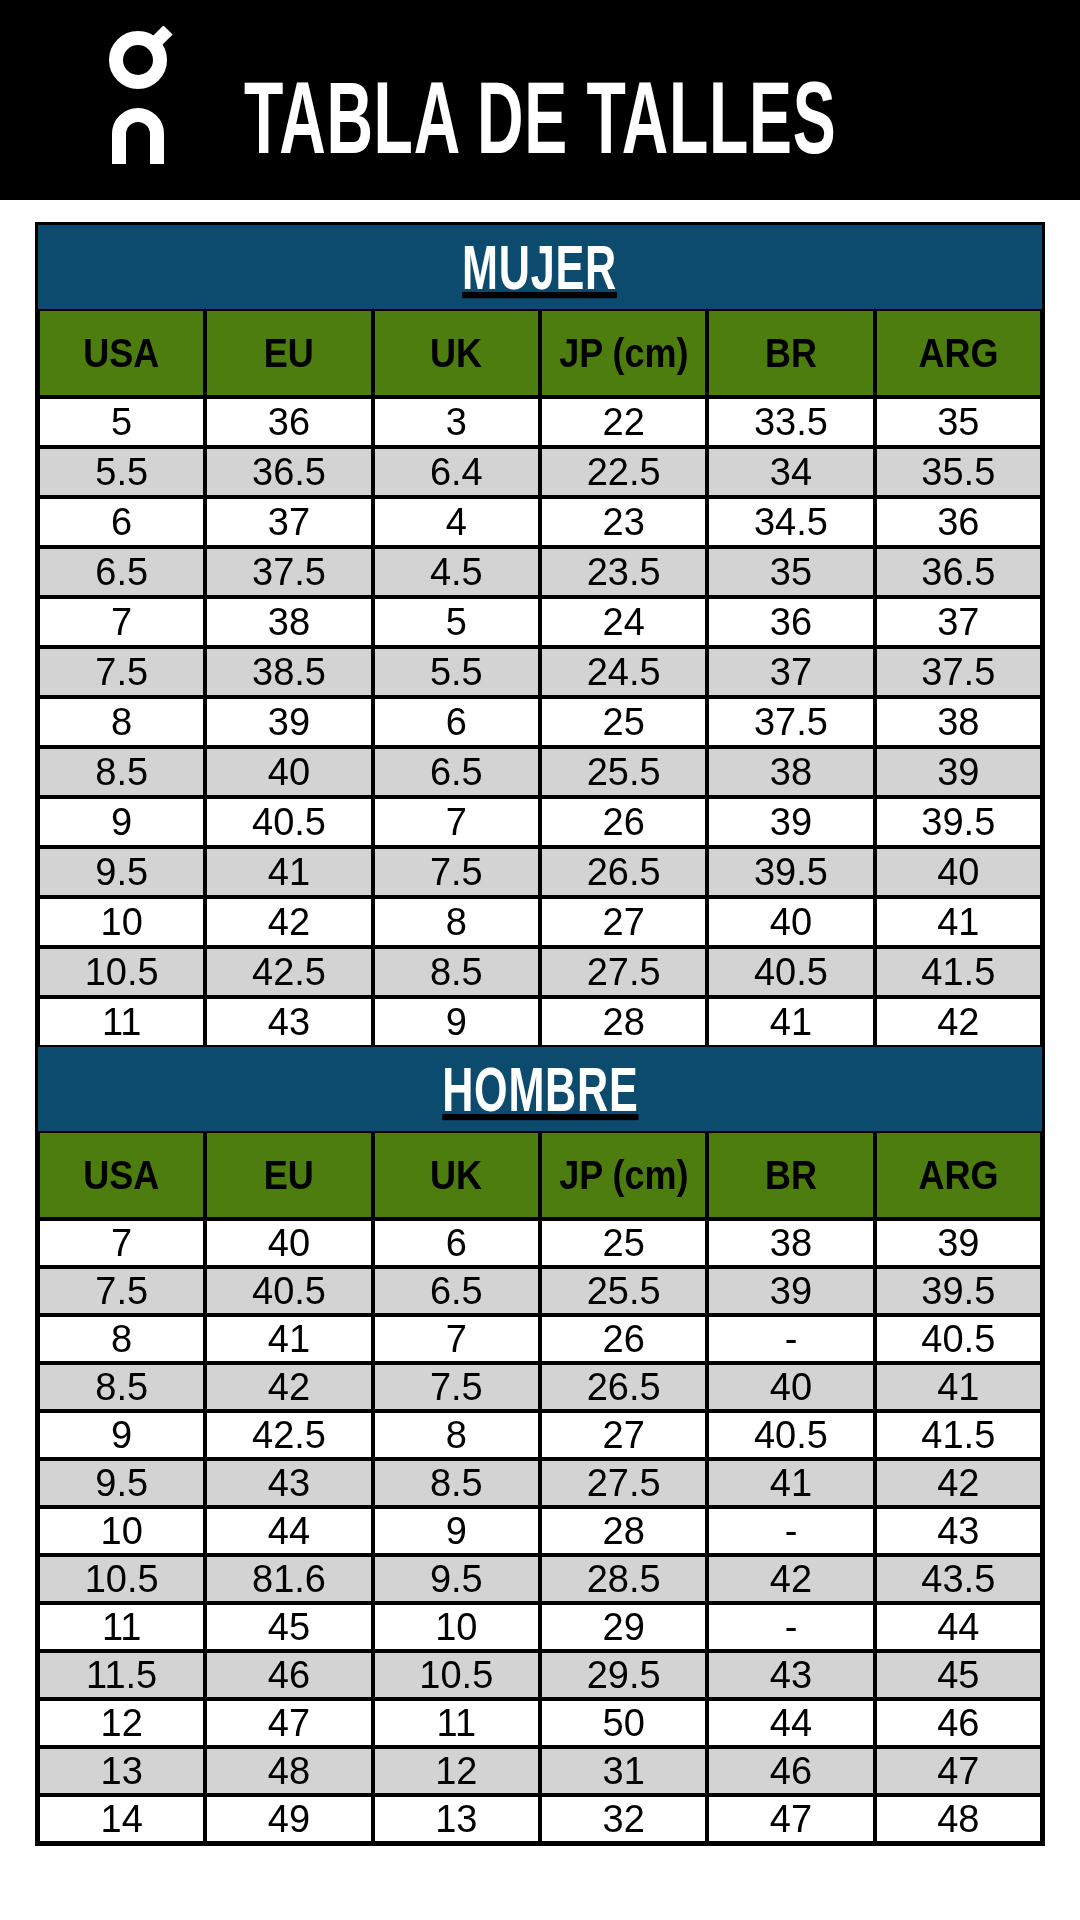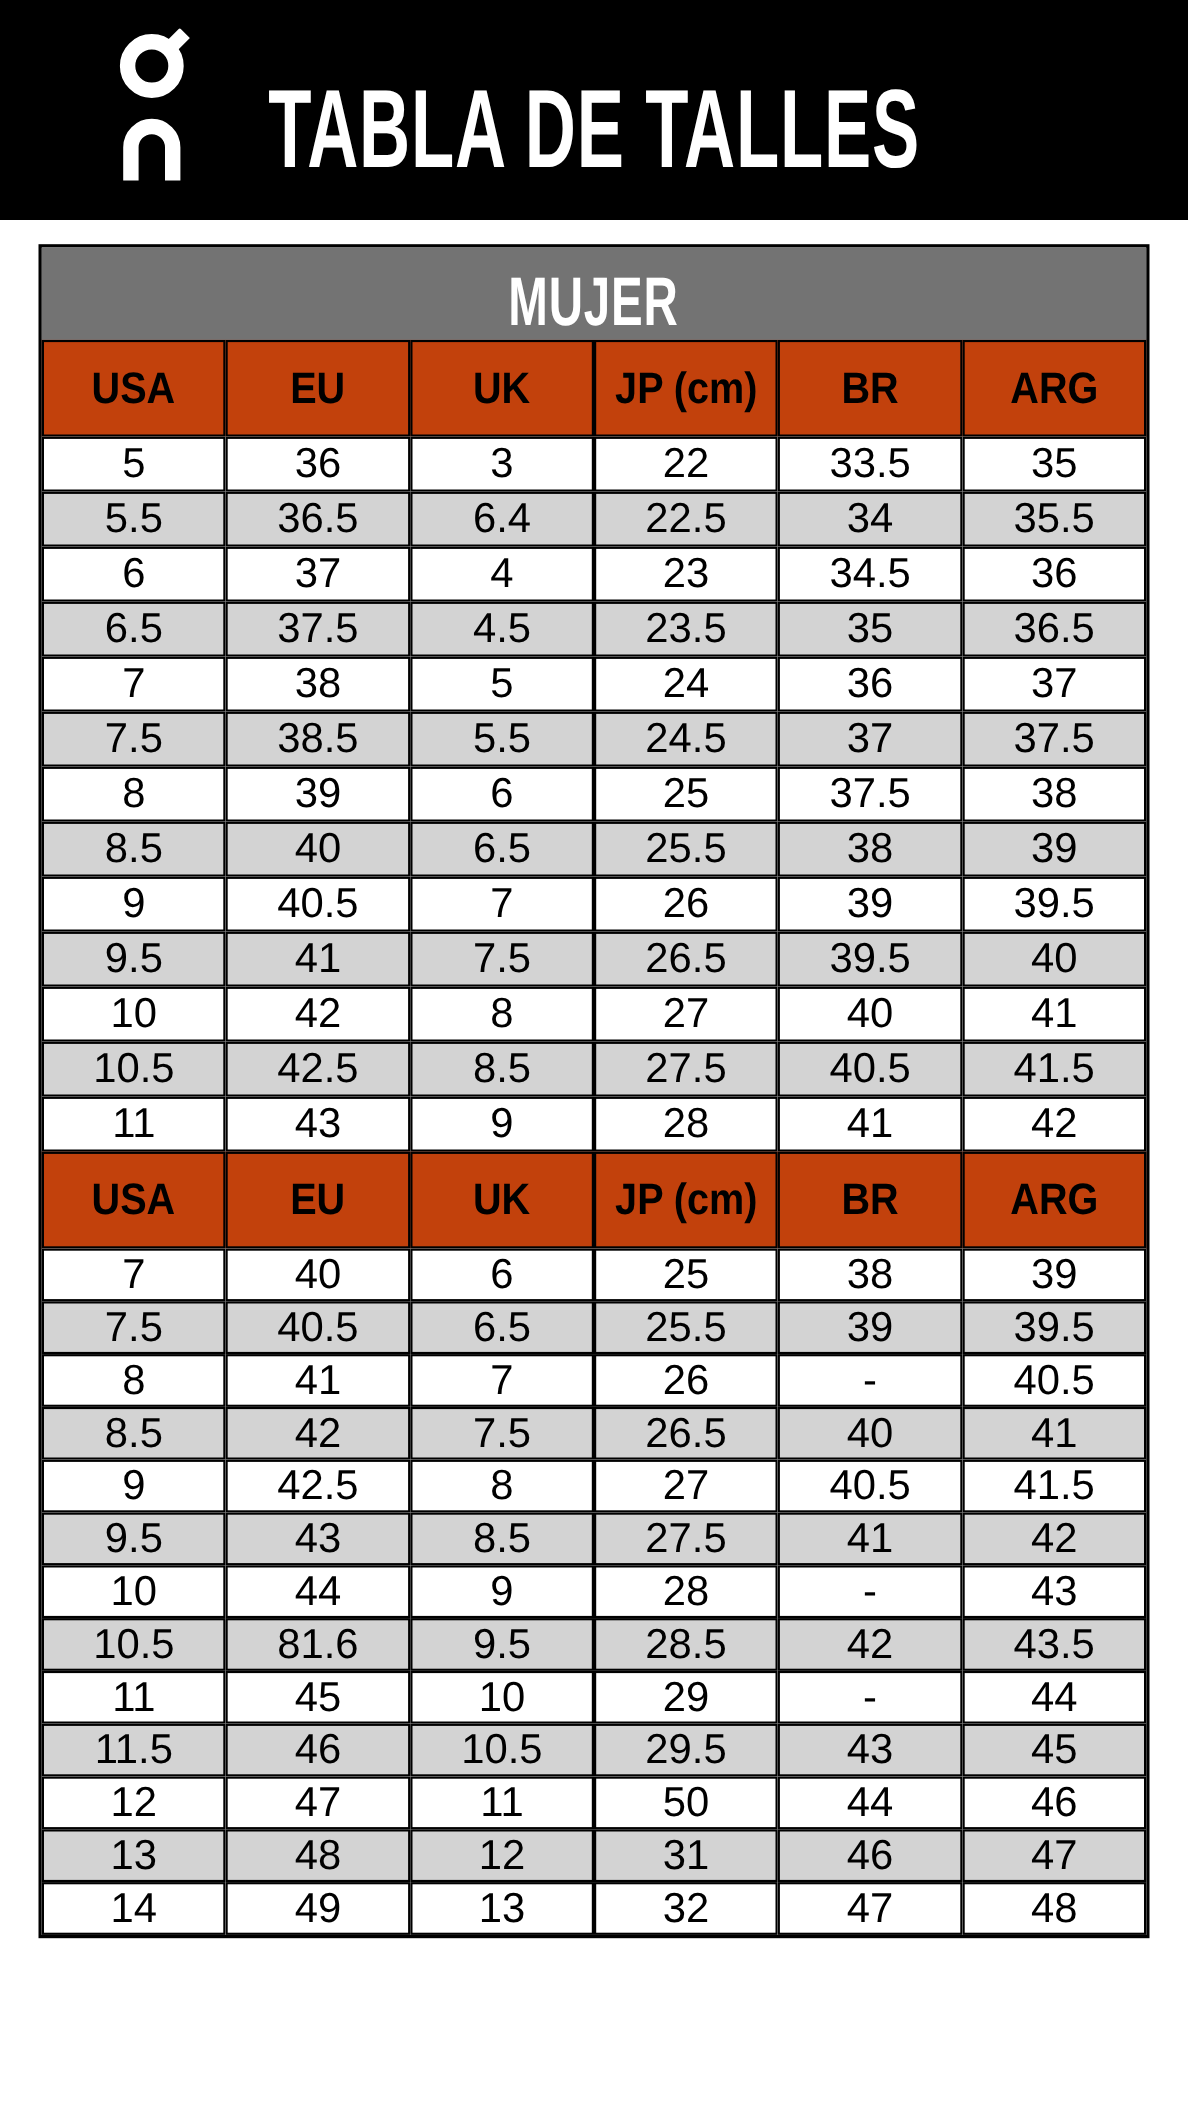--- a/index.html
+++ b/index.html
@@ -31,40 +31,40 @@
     white-space:nowrap;
     display:inline-block;
     transform:scale(0.70,1.10);
     letter-spacing:1px;
   }
   
   .sheet{padding:22px 35px 0 35px;}
   .chart-frame{border:3px solid #000;}
   .section-bar{
     height:84px;
-    background:#737373;
-    display:flex;align-items:flex-end;justify-content:center;
+    background:#0c4a6e;
+    display:flex;align-items:center;justify-content:center;text-decoration:underline;
   }
   .section-title{
     color:#fff;
     font-size:60px;
     font-weight:800;
     display:inline-block;
     transform:scale(0.72,1.04);
     letter-spacing:1px;
     white-space:nowrap;
   }
   table.size-table{
     width:100%;
     border-collapse:separate;
     border-spacing:0;
     table-layout:fixed;
   }
   table.size-table th{
-    background:#c2410c;
+    background:#4d7c0f;
     height:84px;
     border:2px solid #000;
     padding:0;
     text-align:center;
     vertical-align:middle;
   }
   .th-label{
     font-size:40px;
     font-weight:700;
     display:inline-block;
@@ -219,20 +219,23 @@
               <td>9</td>
               <td>28</td>
               <td>41</td>
               <td>42</td>
             </tr>
           </tbody>
         </table>
     </section>
 
     <section class="size-section">
+      <div class="section-bar">
+        <span class="section-title">HOMBRE</span>
+      </div>
       <table class="size-table" data-table="1">
           <thead>
             <tr>
               <th><span class="th-label">USA</span></th>
               <th><span class="th-label">EU</span></th>
               <th><span class="th-label">UK</span></th>
               <th><span class="th-label">JP (cm)</span></th>
               <th><span class="th-label">BR</span></th>
               <th><span class="th-label">ARG</span></th>
             </tr>

